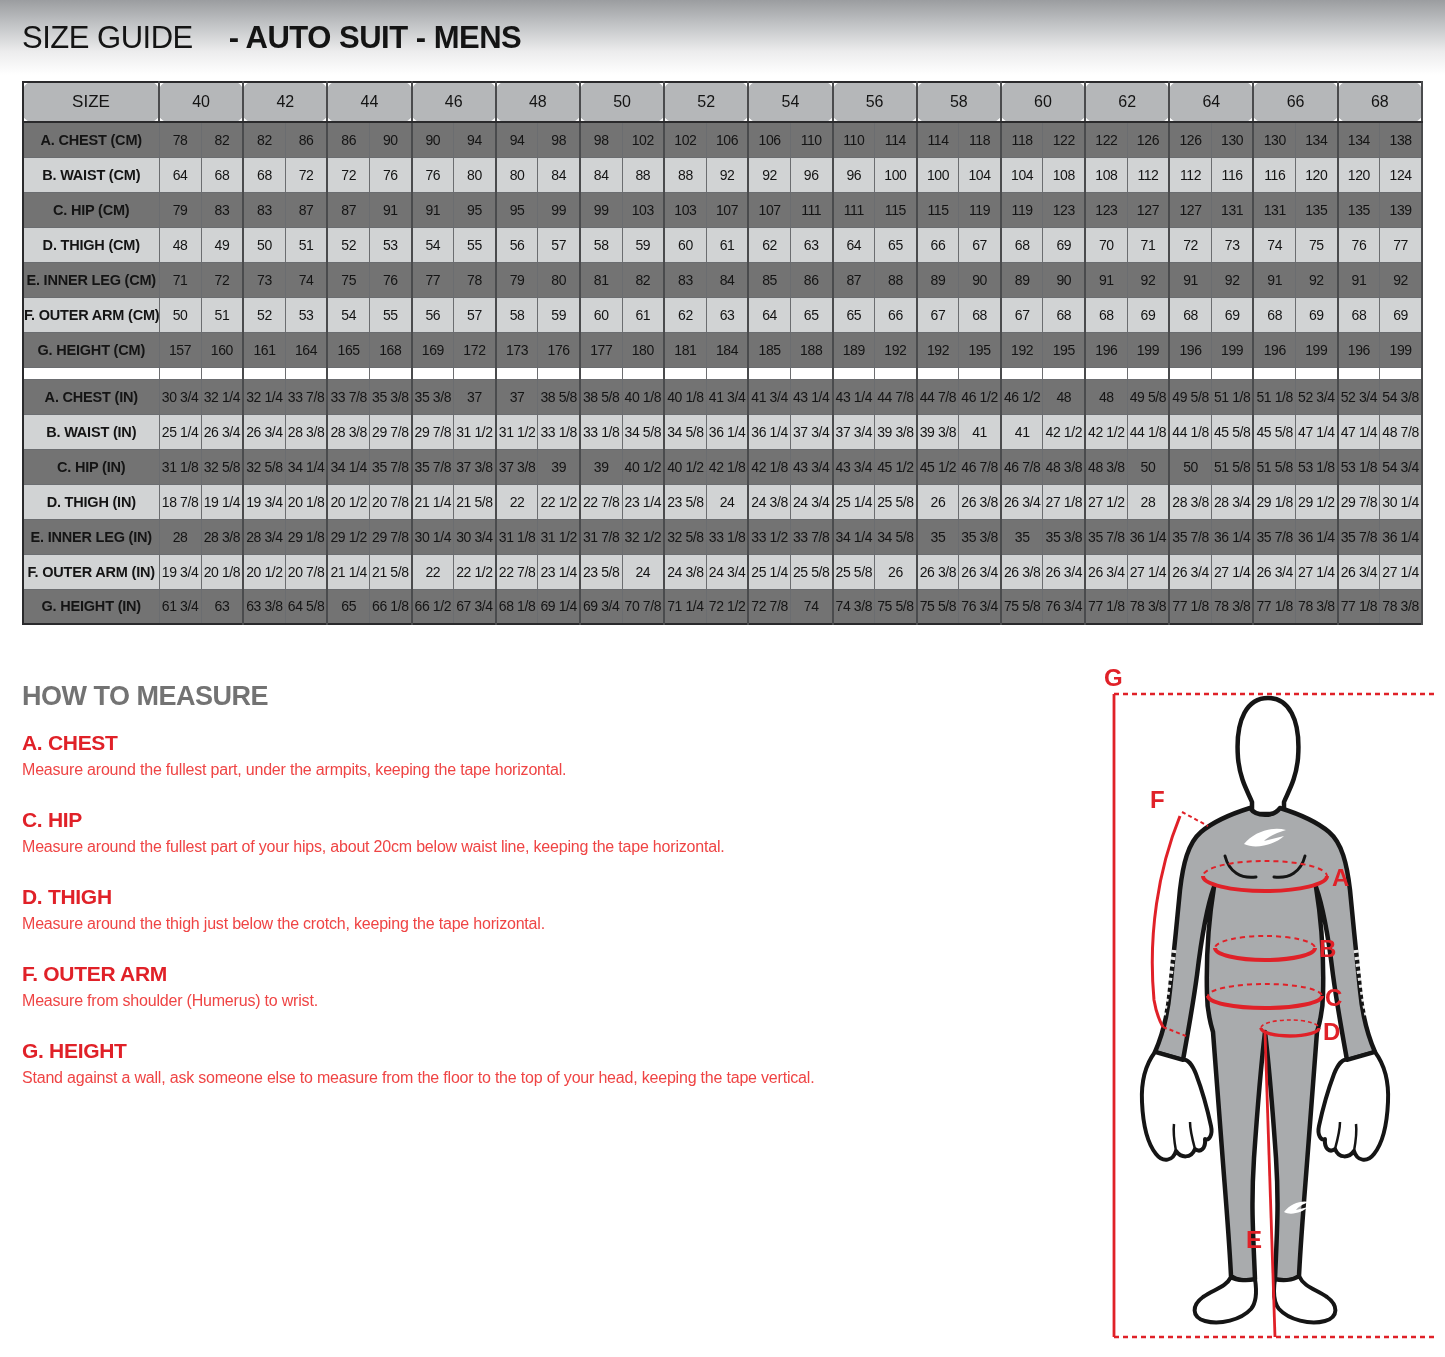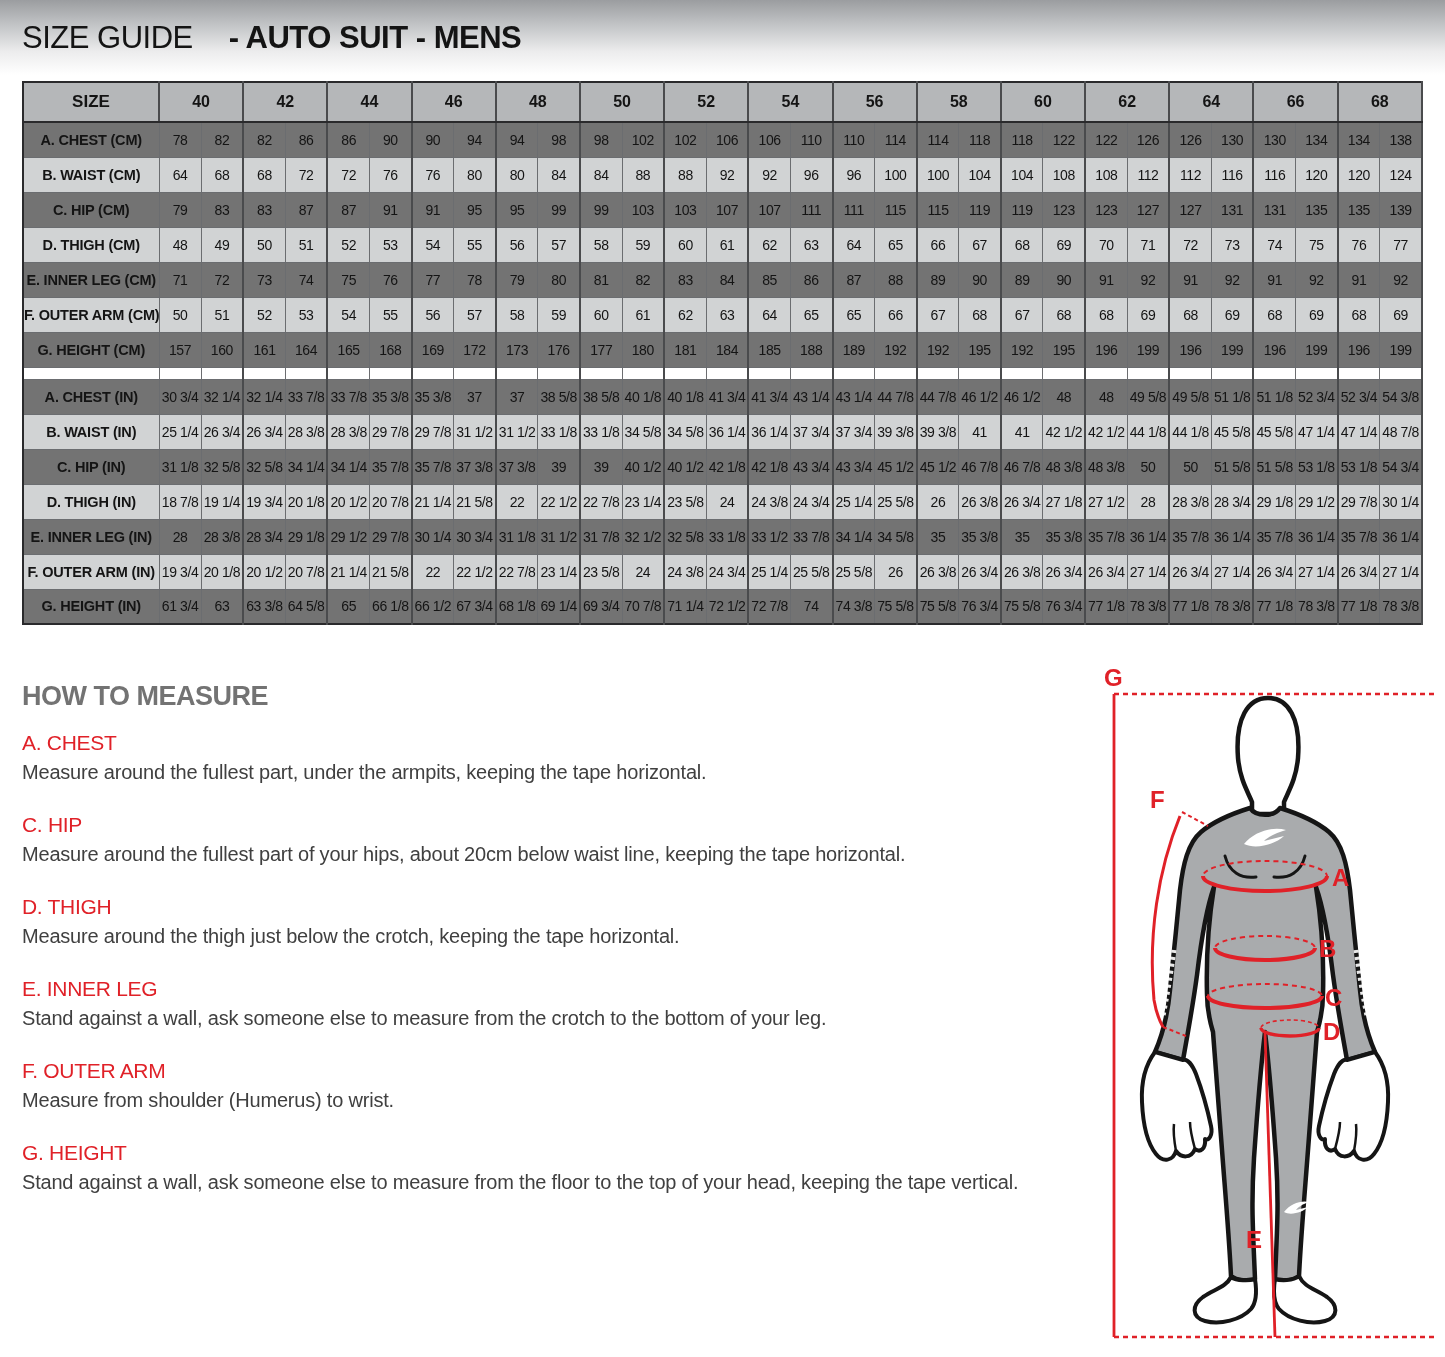--- a/index.html
+++ b/index.html
@@ -30,43 +30,43 @@
     border-collapse:collapse;table-layout:fixed;
     border:2px solid var(--line-dark);
   }
   table.size-table th,table.size-table td{
     border:1px solid var(--grid);
     text-align:center;vertical-align:middle;
     padding:0;color:#141414;overflow:hidden;white-space:nowrap;
   }
   table.size-table .ge{border-right-width:2px;border-right-color:#4a4b4d;}
   tr.hdr{height:40px;background:var(--header-gray);}
-  tr.hdr th{font-size:16px;font-weight:700;border-bottom-width:2px;border-bottom-color:var(--line-dark);}
+  tr.hdr th{font-size:16px;font-weight:400;border-bottom-width:2px;border-bottom-color:var(--line-dark);border-radius:9px;}
   tr.hdr th.size-cell{font-size:17px;}
   tr.datarow{height:35px;background:#737373;}
   tr.datarow.alt{background:var(--row-alt);}
   td.rowlabel{
     text-align:left;padding-left:13px;font-weight:800;font-size:14.5px;
     letter-spacing:-0.2px;border-right-width:2px;border-right-color:#4a4b4d;
   }
   td.val{font-size:14px;letter-spacing:-0.4px;}
   tr.seprow{height:12px;background:#fff;}
   tr.seprow td{border-top-width:1px;border-bottom-width:1px;}
 
   .htm-heading{
     position:absolute;top:681px;left:22px;margin:0;
     font-size:27px;font-weight:800;letter-spacing:-0.5px;color:#737373;
   }
   .sections{position:absolute;top:731px;left:22px;width:1062px;}
   .m-section{margin:0 0 28px 0;}
   .m-section h3{
-    margin:0 0 5px 0;font-size:21px;font-weight:400;color:var(--red);letter-spacing:-0.3px;
+    margin:0 0 5px 0;font-size:21px;font-weight:700;color:var(--red);letter-spacing:-0.3px;
   }
   .m-section p{
-    margin:0;font-size:20px;font-weight:400;color:#404040;letter-spacing:-0.2px;line-height:1.25;
+    margin:0;font-size:16px;font-weight:400;color:#ef4444;letter-spacing:-0.2px;line-height:1.25;
   }
 
   .figure-wrap{position:absolute;left:1098px;top:660px;width:344px;height:697px;}
   .figure-wrap svg{display:block;width:344px;height:697px;}
   .diag-letter{font-family:"Liberation Sans",sans-serif;font-weight:800;font-size:24px;fill:var(--red);}
 </style>
 </head>
 <body>
 
 <div class="top-band"></div>
@@ -633,24 +633,20 @@
     </div>
     <div class="m-section">
       <h3>C. HIP</h3>
       <p>Measure around the fullest part of your hips, about 20cm below waist line, keeping the tape horizontal.</p>
     </div>
     <div class="m-section">
       <h3>D. THIGH</h3>
       <p>Measure around the thigh just below the crotch, keeping the tape horizontal.</p>
     </div>
     <div class="m-section">
-      <h3>E. INNER LEG</h3>
-      <p>Stand against a wall, ask someone else to measure from the crotch to the bottom of your leg.</p>
-    </div>
-    <div class="m-section">
       <h3>F. OUTER ARM</h3>
       <p>Measure from shoulder (Humerus) to wrist.</p>
     </div>
     <div class="m-section">
       <h3>G. HEIGHT</h3>
       <p>Stand against a wall, ask someone else to measure from the floor to the top of your head, keeping the tape vertical.</p>
     </div>
   </div>
 
 <div class="figure-wrap">

